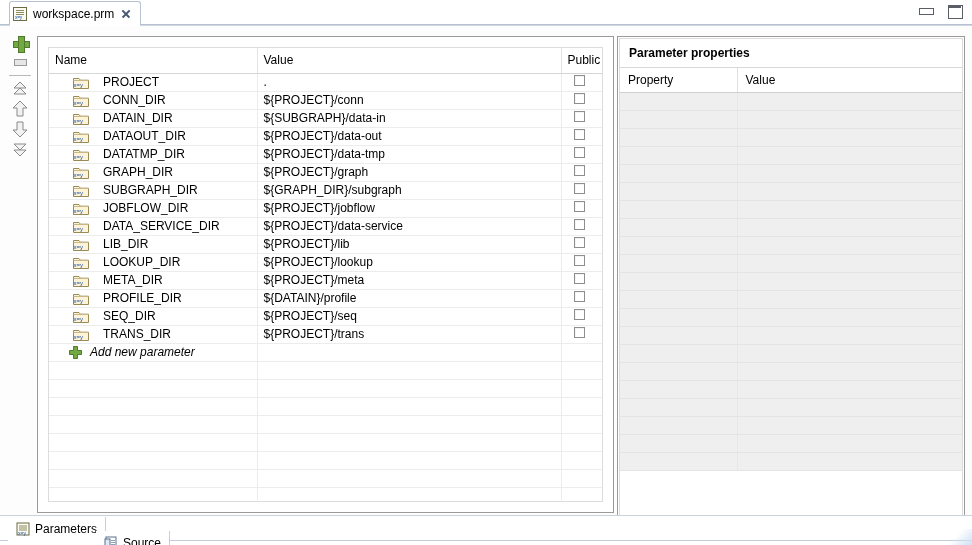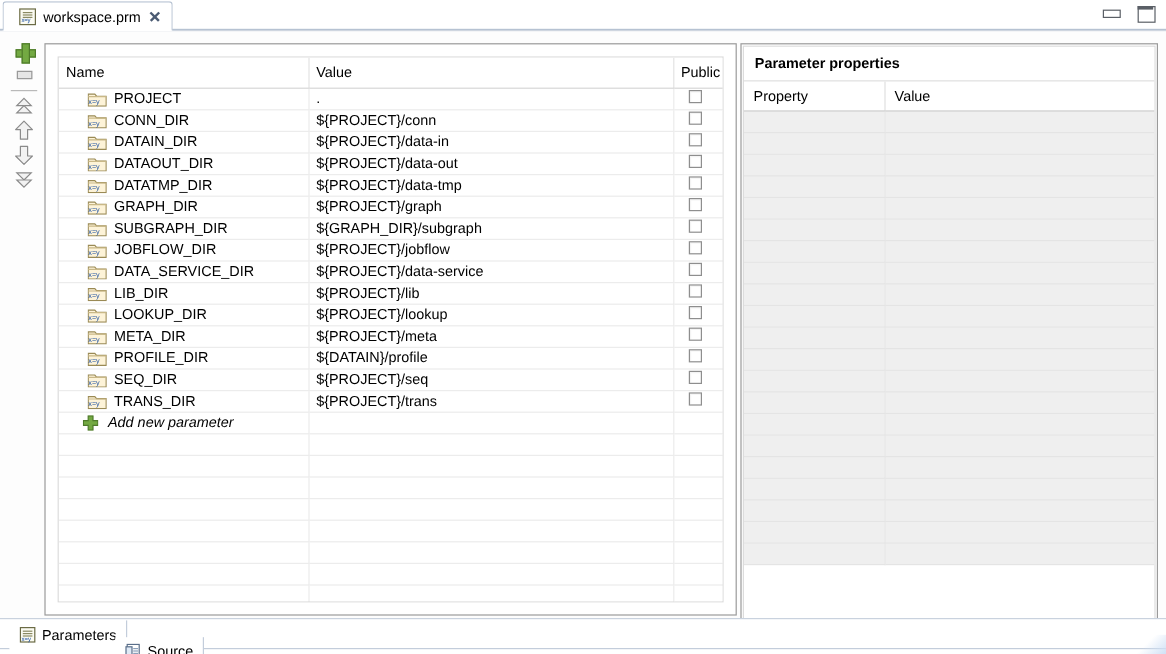--- a/index.html
+++ b/index.html
@@ -23,24 +23,24 @@
     position: absolute; left: 0; top: 0;
     width: 972px; height: 26px;
     background: #ffffff;
     border-bottom: 1px solid #cfd6e0;
   }
   .tabbar .tabline {
     position: absolute; left: 0; bottom: 0; width: 972px; height: 1px;
     background: #b6c2d2;
   }
   .etab {
-    position: absolute; left: 2px; top: 1px;
+    position: absolute; left: 9px; top: 1px;
     height: 25px;
     display: flex; align-items: center;
-    padding: 0 8px 0 13px;
+    padding: 0 8px 0 3px;
     background: #ffffff;
     border: 1px solid #b6c2d2;
     border-bottom: 1px solid #ffffff;
     border-radius: 3px 3px 0 0;
     gap: 6px;
     z-index: 3;
   }
   .etab .label { font-size: 12px; color: #000; }
   .doc-icon {
     width: 14px; height: 14px;
@@ -147,21 +147,21 @@
     height: 18px;
     padding: 0 0 0 6px;
     font-size: 12px;
     border-right: 1px solid #ececec;
     border-bottom: 1px solid #ececec;
     white-space: nowrap; overflow: hidden;
     vertical-align: middle;
     background: #ffffff;
   }
   .lgrid td:last-child { border-right: none; }
-  .cell-name { display: flex; align-items: center; gap: 6px; padding-left: 18px; }
+  .cell-name { display: flex; align-items: center; gap: 14px; padding-left: 18px; }
   .param-icon { width: 16px; height: 13px; position: relative; flex: 0 0 auto; }
   .cbox {
     width: 11px; height: 11px;
     border: 1px solid #8e8e8e;
     background: #ffffff;
     display: inline-block;
     margin-left: 6px;
     box-shadow: inset 1px 1px 0 #f4f4f4;
   }
   .add-row .cell-name { padding-left: 14px; gap: 8px; }
@@ -340,21 +340,21 @@
               <td>
                 <span class="cell-name">
                   <span class="param-icon"><svg width="16" height="13" viewBox="0 0 16 13">
                       <path d="M0.5 2.5 L6 2.5 L7.5 4.2 L15.5 4.2 L15.5 12.5 L0.5 12.5 Z" fill="#fdf3d8" stroke="#9a8a55" stroke-width="1"></path>
                       <path d="M0.5 4.5 L15.5 4.5" stroke="#c9b887" stroke-width="1"></path>
                       <text x="0.6" y="10.6" font-size="6" fill="#1b4fa0" font-family="Liberation Sans, sans-serif">x=y</text>
                     </svg></span>
                   <span>DATAIN_DIR</span>
                 </span>
               </td>
-              <td>${PROJECT}/data-in</td>
+              <td>${SUBGRAPH}/data-in</td>
               <td><span class="cbox"></span></td>
             </tr>
             <tr>
               <td>
                 <span class="cell-name">
                   <span class="param-icon"><svg width="16" height="13" viewBox="0 0 16 13">
                       <path d="M0.5 2.5 L6 2.5 L7.5 4.2 L15.5 4.2 L15.5 12.5 L0.5 12.5 Z" fill="#fdf3d8" stroke="#9a8a55" stroke-width="1"></path>
                       <path d="M0.5 4.5 L15.5 4.5" stroke="#c9b887" stroke-width="1"></path>
                       <text x="0.6" y="10.6" font-size="6" fill="#1b4fa0" font-family="Liberation Sans, sans-serif">x=y</text>
                     </svg></span>

